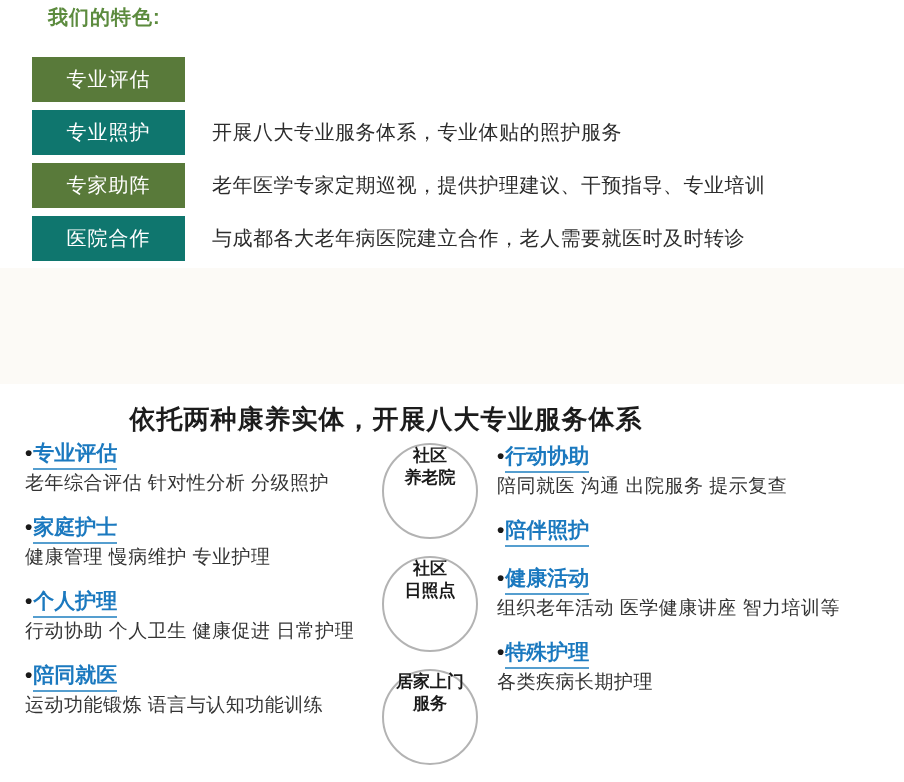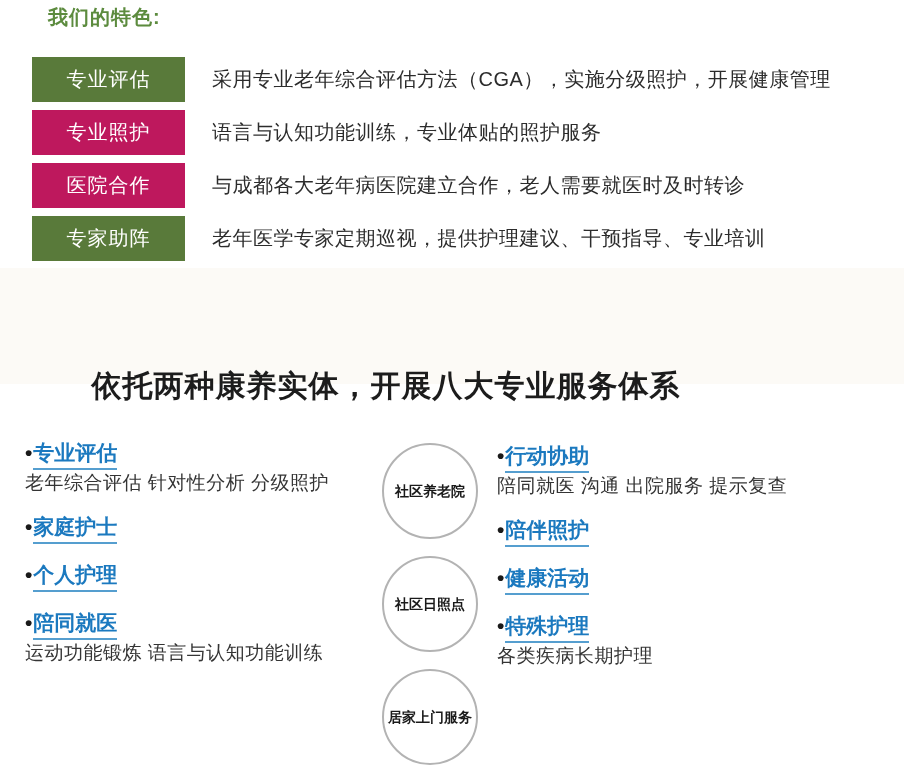--- a/index.html
+++ b/index.html
@@ -16,100 +16,101 @@
     position:absolute;left:32px;top:57px;
     display:flex;flex-direction:column;gap:8px;
   }
   .feature-row{display:flex;align-items:center;height:45px;}
   .badge{
     width:153px;height:45px;flex:none;
     display:flex;align-items:center;justify-content:center;
     font-size:20px;color:#ffffff;letter-spacing:1px;
   }
   .badge.green{background:#597a3a;}
-  .badge.blue{background:#be185d;}
+  .badge.blue{background:#0f766e;}
   .feature-desc{
     margin-left:27px;font-size:20px;color:#2c2c2c;white-space:nowrap;letter-spacing:0.5px;
   }
   
   .divider-band{position:absolute;left:0;top:268px;width:904px;height:116px;background:#fcfaf6;}
   
   .services-heading{
-    position:absolute;left:0;top:366px;width:772px;text-align:center;
-    font-size:30px;font-weight:700;color:#1c1c1c;letter-spacing:1px;
+    position:absolute;left:0;top:402px;width:772px;text-align:center;
+    font-size:26px;font-weight:700;color:#1c1c1c;letter-spacing:1px;
   }
   .svc-col{position:absolute;display:flex;flex-direction:column;}
   .col-left{left:25px;top:439px;width:355px;}
   .col-right{left:497px;top:442px;width:400px;}
   .svc-item{margin-bottom:17px;}
   .svc-title{font-size:21px;font-weight:700;color:#1b79bf;display:flex;align-items:baseline;}
   .svc-dot{color:#1a1a1a;margin-right:1px;}
   .svc-link{border-bottom:2px solid #559ecf;padding-bottom:1px;cursor:pointer;}
   .svc-desc{font-size:19px;color:#343434;white-space:nowrap;letter-spacing:0.5px;}
   
   .circles{
     position:absolute;left:381px;top:443px;width:98px;
     display:flex;flex-direction:column;gap:17px;align-items:center;
   }
   .circle{
     width:96px;height:96px;box-sizing:border-box;border-radius:50%;
     border:2px solid #b3b3b3;background:#ffffff;
-    display:flex;flex-direction:row;align-items:center;justify-content:center;
-    font-size:14px;font-weight:700;color:#1a1a1a;line-height:1.3;text-align:center;
+    display:flex;flex-direction:column;align-items:center;
+    font-size:17px;font-weight:700;color:#1a1a1a;line-height:1.3;text-align:center;
   }
 </style>
 </head>
 <body>
 
 <div class="page">
 
   <div class="features-title">我们的特色:</div>
 
   <div class="feature-rows">
     <div class="feature-row">
       <div class="badge green">专业评估</div>
-      <div class="feature-desc">采用专业老年综合评估方法（CGA），实施分级照护，开展健康管理</div>
     </div>
     <div class="feature-row">
       <div class="badge blue">专业照护</div>
-      <div class="feature-desc">语言与认知功能训练，专业体贴的照护服务</div>
+      <div class="feature-desc">开展八大专业服务体系，专业体贴的照护服务</div>
+    </div>
+    <div class="feature-row">
+      <div class="badge green">专家助阵</div>
+      <div class="feature-desc">老年医学专家定期巡视，提供护理建议、干预指导、专业培训</div>
     </div>
     <div class="feature-row">
       <div class="badge blue">医院合作</div>
       <div class="feature-desc">与成都各大老年病医院建立合作，老人需要就医时及时转诊</div>
-    </div>
-    <div class="feature-row">
-      <div class="badge green">专家助阵</div>
-      <div class="feature-desc">老年医学专家定期巡视，提供护理建议、干预指导、专业培训</div>
     </div>
   </div>
 
   <div class="divider-band"></div>
 
   <div class="services-heading">依托两种康养实体，开展八大专业服务体系</div>
 
   <div class="svc-col col-left">
     <div class="svc-item">
       <div class="svc-title">
         <span class="svc-dot">•</span>
         <span class="svc-link">专业评估</span>
       </div>
       <div class="svc-desc">老年综合评估 针对性分析 分级照护</div>
     </div>
     <div class="svc-item">
       <div class="svc-title">
         <span class="svc-dot">•</span>
         <span class="svc-link">家庭护士</span>
       </div>
+      <div class="svc-desc">健康管理 慢病维护 专业护理</div>
     </div>
     <div class="svc-item">
       <div class="svc-title">
         <span class="svc-dot">•</span>
         <span class="svc-link">个人护理</span>
       </div>
+      <div class="svc-desc">行动协助 个人卫生 健康促进 日常护理</div>
     </div>
     <div class="svc-item">
       <div class="svc-title">
         <span class="svc-dot">•</span>
         <span class="svc-link">陪同就医</span>
       </div>
       <div class="svc-desc">运动功能锻炼 语言与认知功能训练</div>
     </div>
   </div>
 
@@ -140,20 +141,21 @@
       <div class="svc-title">
         <span class="svc-dot">•</span>
         <span class="svc-link">陪伴照护</span>
       </div>
     </div>
     <div class="svc-item">
       <div class="svc-title">
         <span class="svc-dot">•</span>
         <span class="svc-link">健康活动</span>
       </div>
+      <div class="svc-desc">组织老年活动 医学健康讲座 智力培训等</div>
     </div>
     <div class="svc-item">
       <div class="svc-title">
         <span class="svc-dot">•</span>
         <span class="svc-link">特殊护理</span>
       </div>
       <div class="svc-desc">各类疾病长期护理</div>
     </div>
   </div>
 

